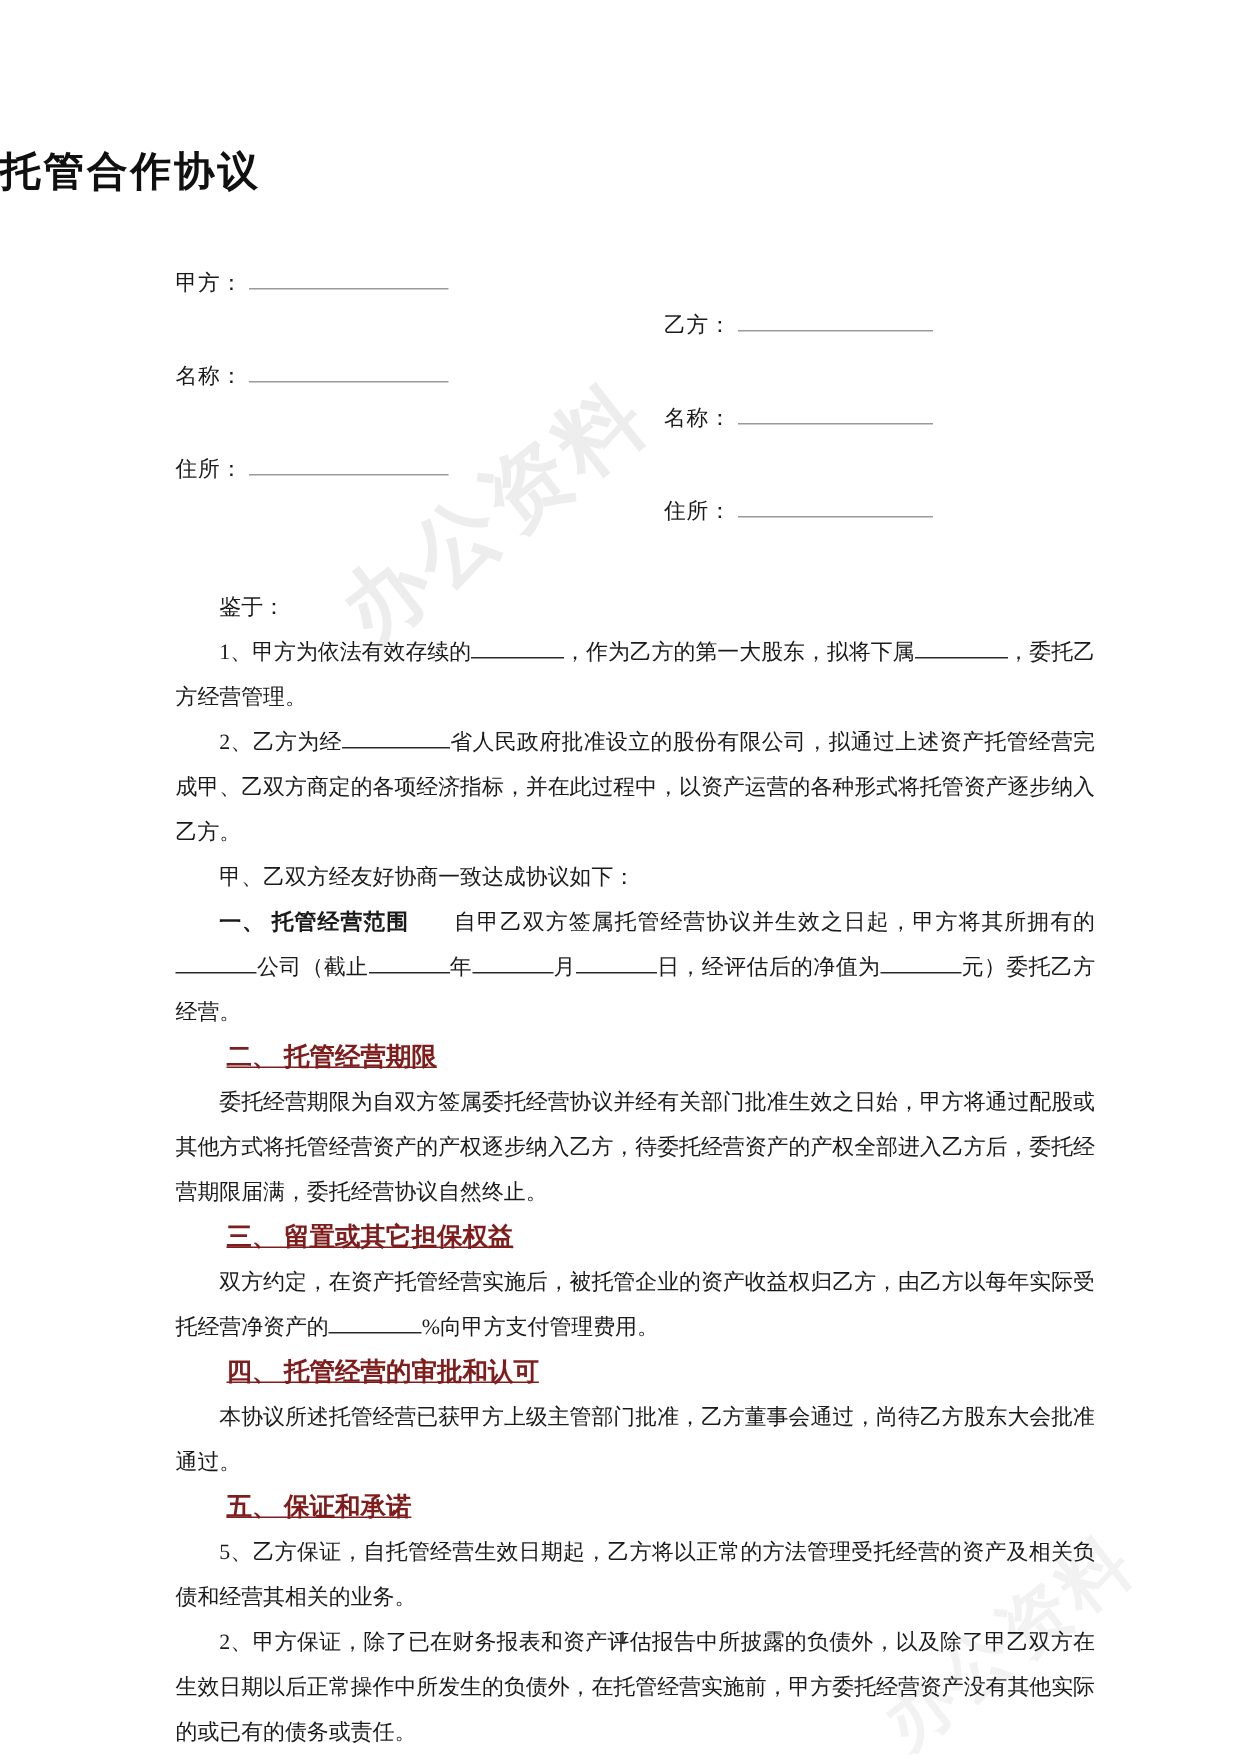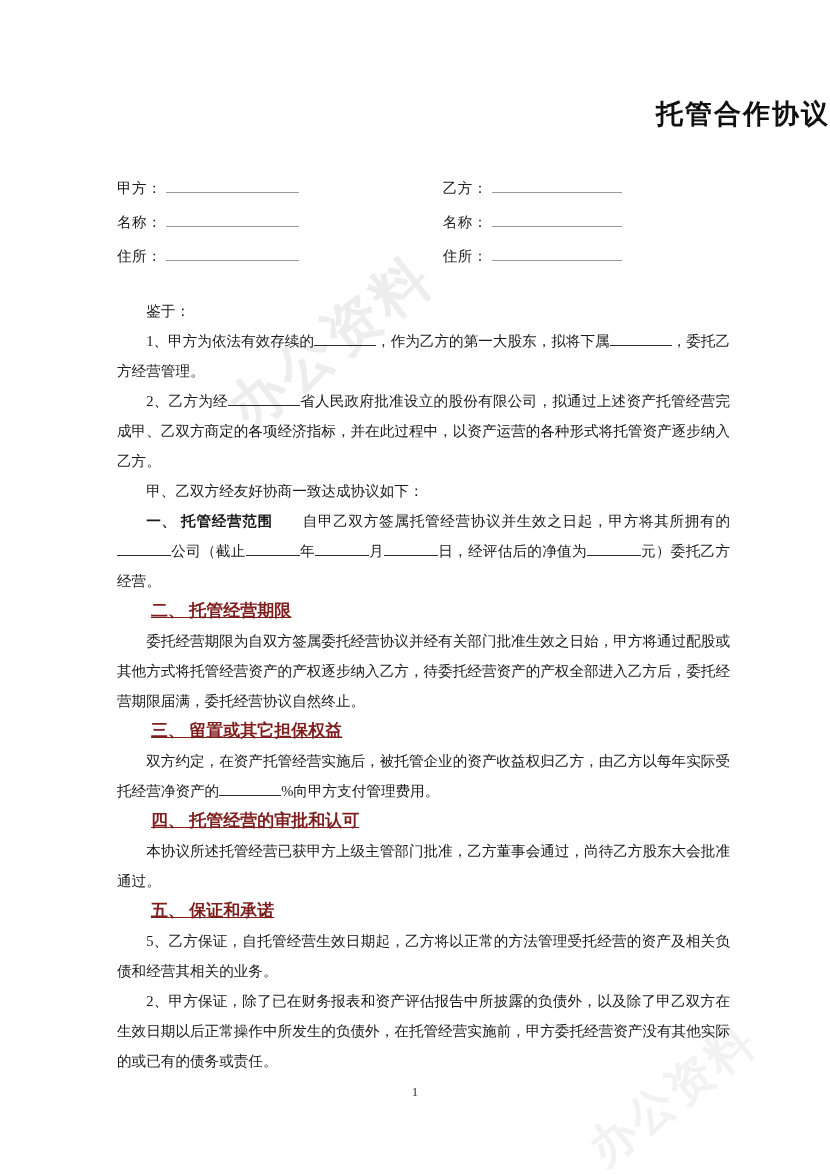--- a/index.html
+++ b/index.html
@@ -57,21 +57,21 @@
     z-index: 0;
   }
 
   .content {
     position: relative;
     z-index: 2;
   }
 
   
   .doc-title {
-    text-align: right;
+    text-align: left;
     font-family: "Liberation Sans", "DejaVu Sans", sans-serif;
     font-size: 27px;
     font-weight: bold;
     color: #101010;
     letter-spacing: 2px;
     padding-top: 96px;
     margin: 0;
   }
 
   
@@ -85,35 +85,35 @@
     margin-bottom: 14px;
   }
   .party-col {
     display: flex;
     align-items: baseline;
     font-size: 14.5px;
     color: #1a1a1a;
     white-space: nowrap;
   }
   .party-col.left  { width: 340px; }
-  .party-col.right { width: 300px; }
+  .party-col.right { width: 300px; margin-top: 28px; }
   .party-label { letter-spacing: 0.5px; }
   .party-blank {
     display: inline-block;
     border-bottom: 1px solid #9a9a9a;
     height: 14px;
     margin-left: 4px;
   }
   .blank-w1 { width: 133px; }
   .blank-w2 { width: 130px; }
 
   
   .body-text {
     padding: 0 100px 0 117px;
-    margin-top: 30px;
+    margin-top: 40px;
   }
   .para {
     font-size: 14.6px;
     line-height: 30px;
     text-align: justify;
     text-justify: inter-ideograph;
     text-indent: 2em;
     margin: 0;
     color: #1a1a1a;
   }

